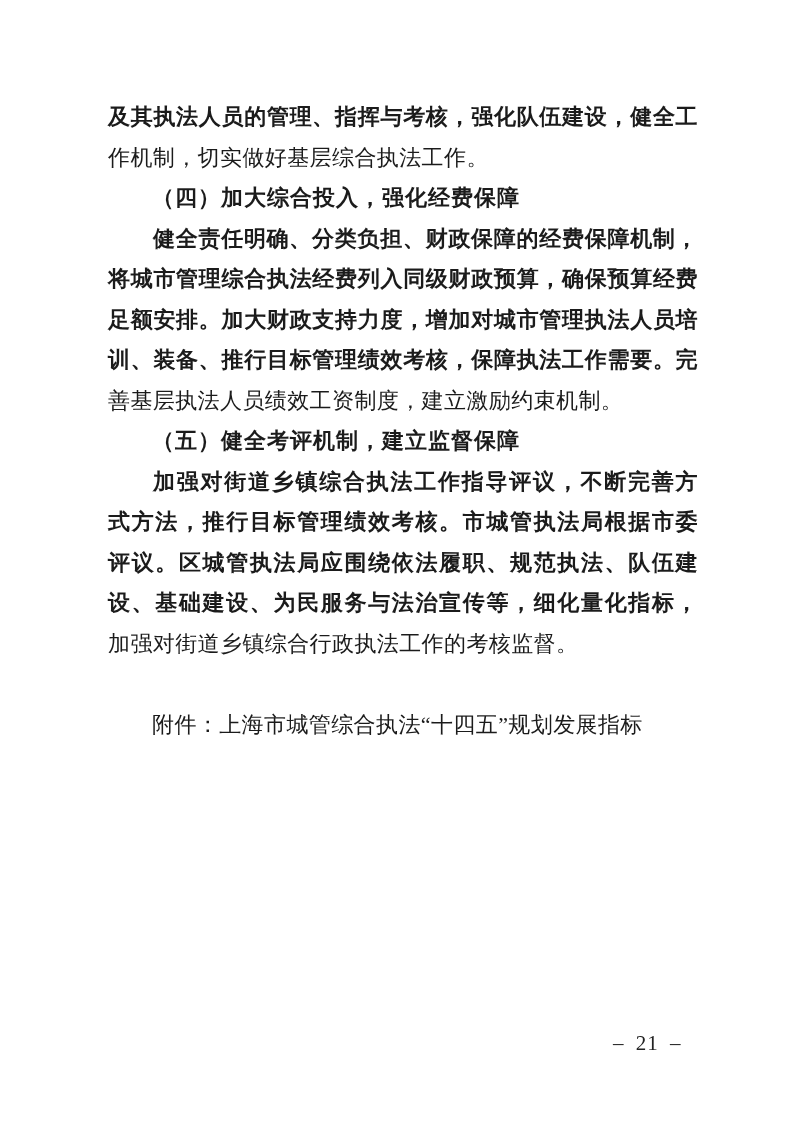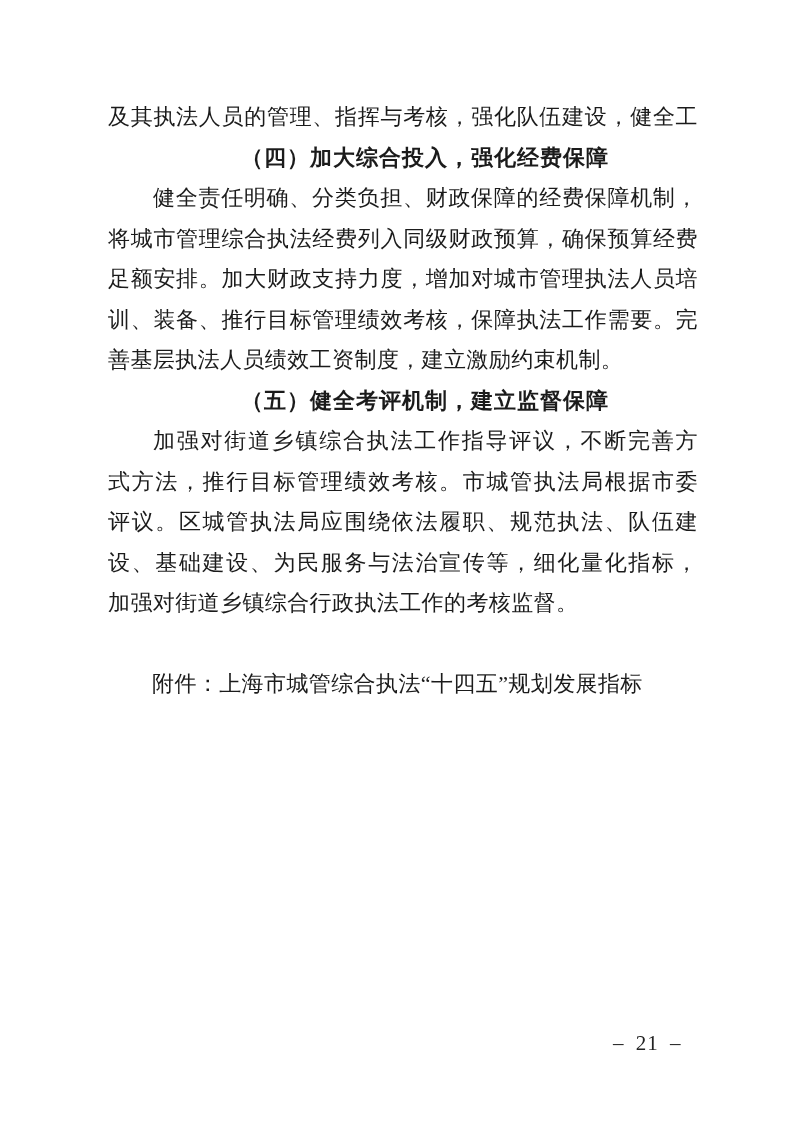--- a/index.html
+++ b/index.html
@@ -28,28 +28,29 @@
     font-size: 22px;
     letter-spacing: 0.4px;
     white-space: normal;
     color: #1b1b1b;
   }
   
   .line.full {
     text-align: justify;
     text-align-last: justify;
     text-justify: inter-character;
+    font-weight: bold;
   }
   
   .line.end {
     text-align: left;
   }
   .line.heading {
     font-weight: bold;
-    text-align: center;
+    text-align: left;
     padding-left: 44px;
     letter-spacing: 1px;
   }
   .line.attachment {
     text-align: left;
     padding-left: 44px;
   }
   .line.blank {
     
   }
@@ -66,20 +67,21 @@
     color: #222222;
     font-family: "Liberation Serif", "DejaVu Serif", serif;
   }
 </style>
 </head>
 <body>
 
 <div class="page">
   <div class="content">
       <div class="line full">及其执法人员的管理、指挥与考核，强化队伍建设，健全工</div>
+      <div class="line end">作机制，切实做好基层综合执法工作。</div>
       <div class="line heading">（四）加大综合投入，强化经费保障</div>
       <div class="line full indent">健全责任明确、分类负担、财政保障的经费保障机制，</div>
       <div class="line full">将城市管理综合执法经费列入同级财政预算，确保预算经费</div>
       <div class="line full">足额安排。加大财政支持力度，增加对城市管理执法人员培</div>
       <div class="line full">训、装备、推行目标管理绩效考核，保障执法工作需要。完</div>
       <div class="line end">善基层执法人员绩效工资制度，建立激励约束机制。</div>
       <div class="line heading">（五）健全考评机制，建立监督保障</div>
       <div class="line full indent">加强对街道乡镇综合执法工作指导评议，不断完善方</div>
       <div class="line full">式方法，推行目标管理绩效考核。市城管执法局根据市委</div>
       <div class="line full">评议。区城管执法局应围绕依法履职、规范执法、队伍建</div>

